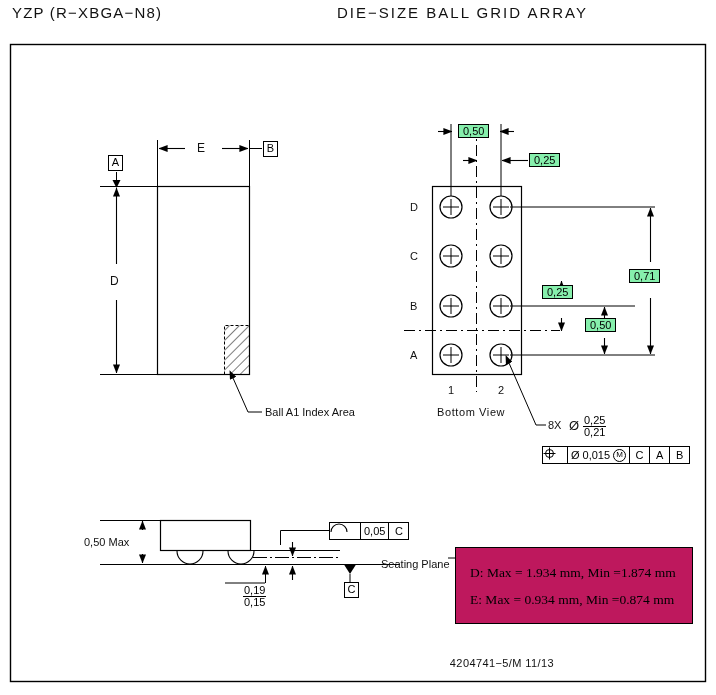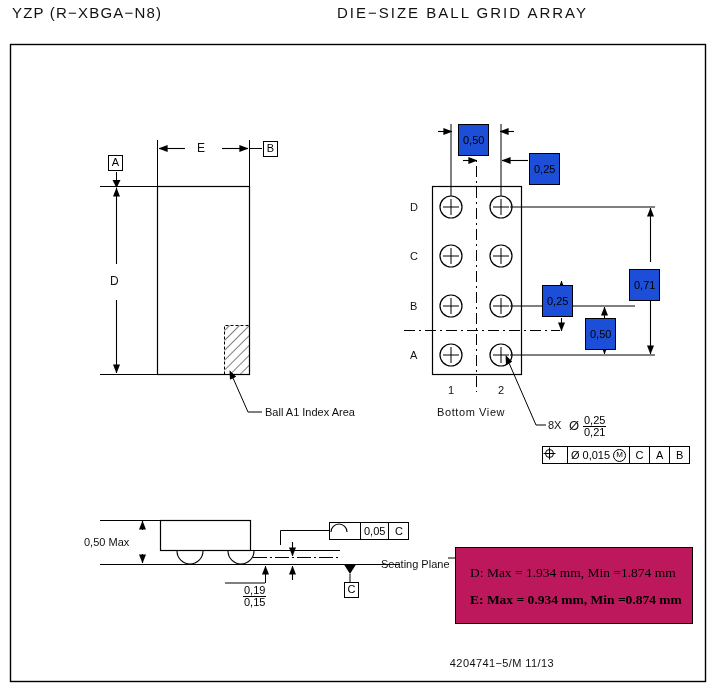--- a/index.html
+++ b/index.html
@@ -5,33 +5,33 @@
   html,body{margin:0;padding:0;background:#ffffff;}
   body{width:716px;height:695px;position:relative;overflow:hidden;
        font-family:"Liberation Sans",sans-serif;color:#000;}
   #stage{position:absolute;left:0;top:0;width:600px;height:695px;}
   svg{position:absolute;left:0;top:0;}
   .hdr{position:absolute;font-size:15px;letter-spacing:1.2px;color:#111;white-space:nowrap;}
   #title-left{left:12px;top:4px;}
   #title-right{right:12px;top:4px;letter-spacing:2.0px;}
   .lbl{position:absolute;font-size:11px;color:#111;white-space:nowrap;}
   .lbl.big{font-size:12px;}
-  .boxed{position:absolute;border:1px solid #000;background:#1d4ed8;
-         font-size:11px;line-height:12px;padding:9px 4px;white-space:nowrap;color:#000;}
+  .boxed{position:absolute;border:1px solid #000;background:#86efac;
+         font-size:11px;line-height:12px;padding:0 4px;white-space:nowrap;color:#000;}
   .datum{position:absolute;border:1px solid #000;background:#fff;font-size:11px;
          line-height:12px;width:13px;height:14px;text-align:center;color:#000;}
   .frac{position:absolute;font-size:11px;line-height:11px;text-align:center;white-space:nowrap;}
   .frac .num{display:block;border-bottom:1px solid #000;padding:0 1px;}
   .frac .den{display:block;padding:0 1px;}
   #dimtable{position:absolute;left:455px;top:547px;width:236px;height:75px;
             border:1px solid #000;background:#be185d;}
   #dimtable div{position:absolute;left:14px;font-family:"Liberation Serif",serif;
                 font-size:13.5px;white-space:nowrap;color:#000;}
   #dim-d{top:17px;}
-  #dim-e{top:44px;font-weight:bold;}
+  #dim-e{top:44px;}
   #footer{position:absolute;right:46px;top:657px;font-size:11px;letter-spacing:.4px;color:#111;}
   .fcf{position:absolute;border:1px solid #000;background:#fff;display:flex;align-items:stretch;height:16px;}
   .fcf>div{border-right:1px solid #000;display:flex;align-items:center;justify-content:center;
            font-size:11px;padding:0 3px;color:#000;}
   .fcf>div:last-child{border-right:none;}
   .mcirc{display:inline-block;border:1px solid #000;border-radius:50%;width:11px;height:11px;
          line-height:10px;text-align:center;font-size:8px;}
 </style>
 </head>
 <body>

